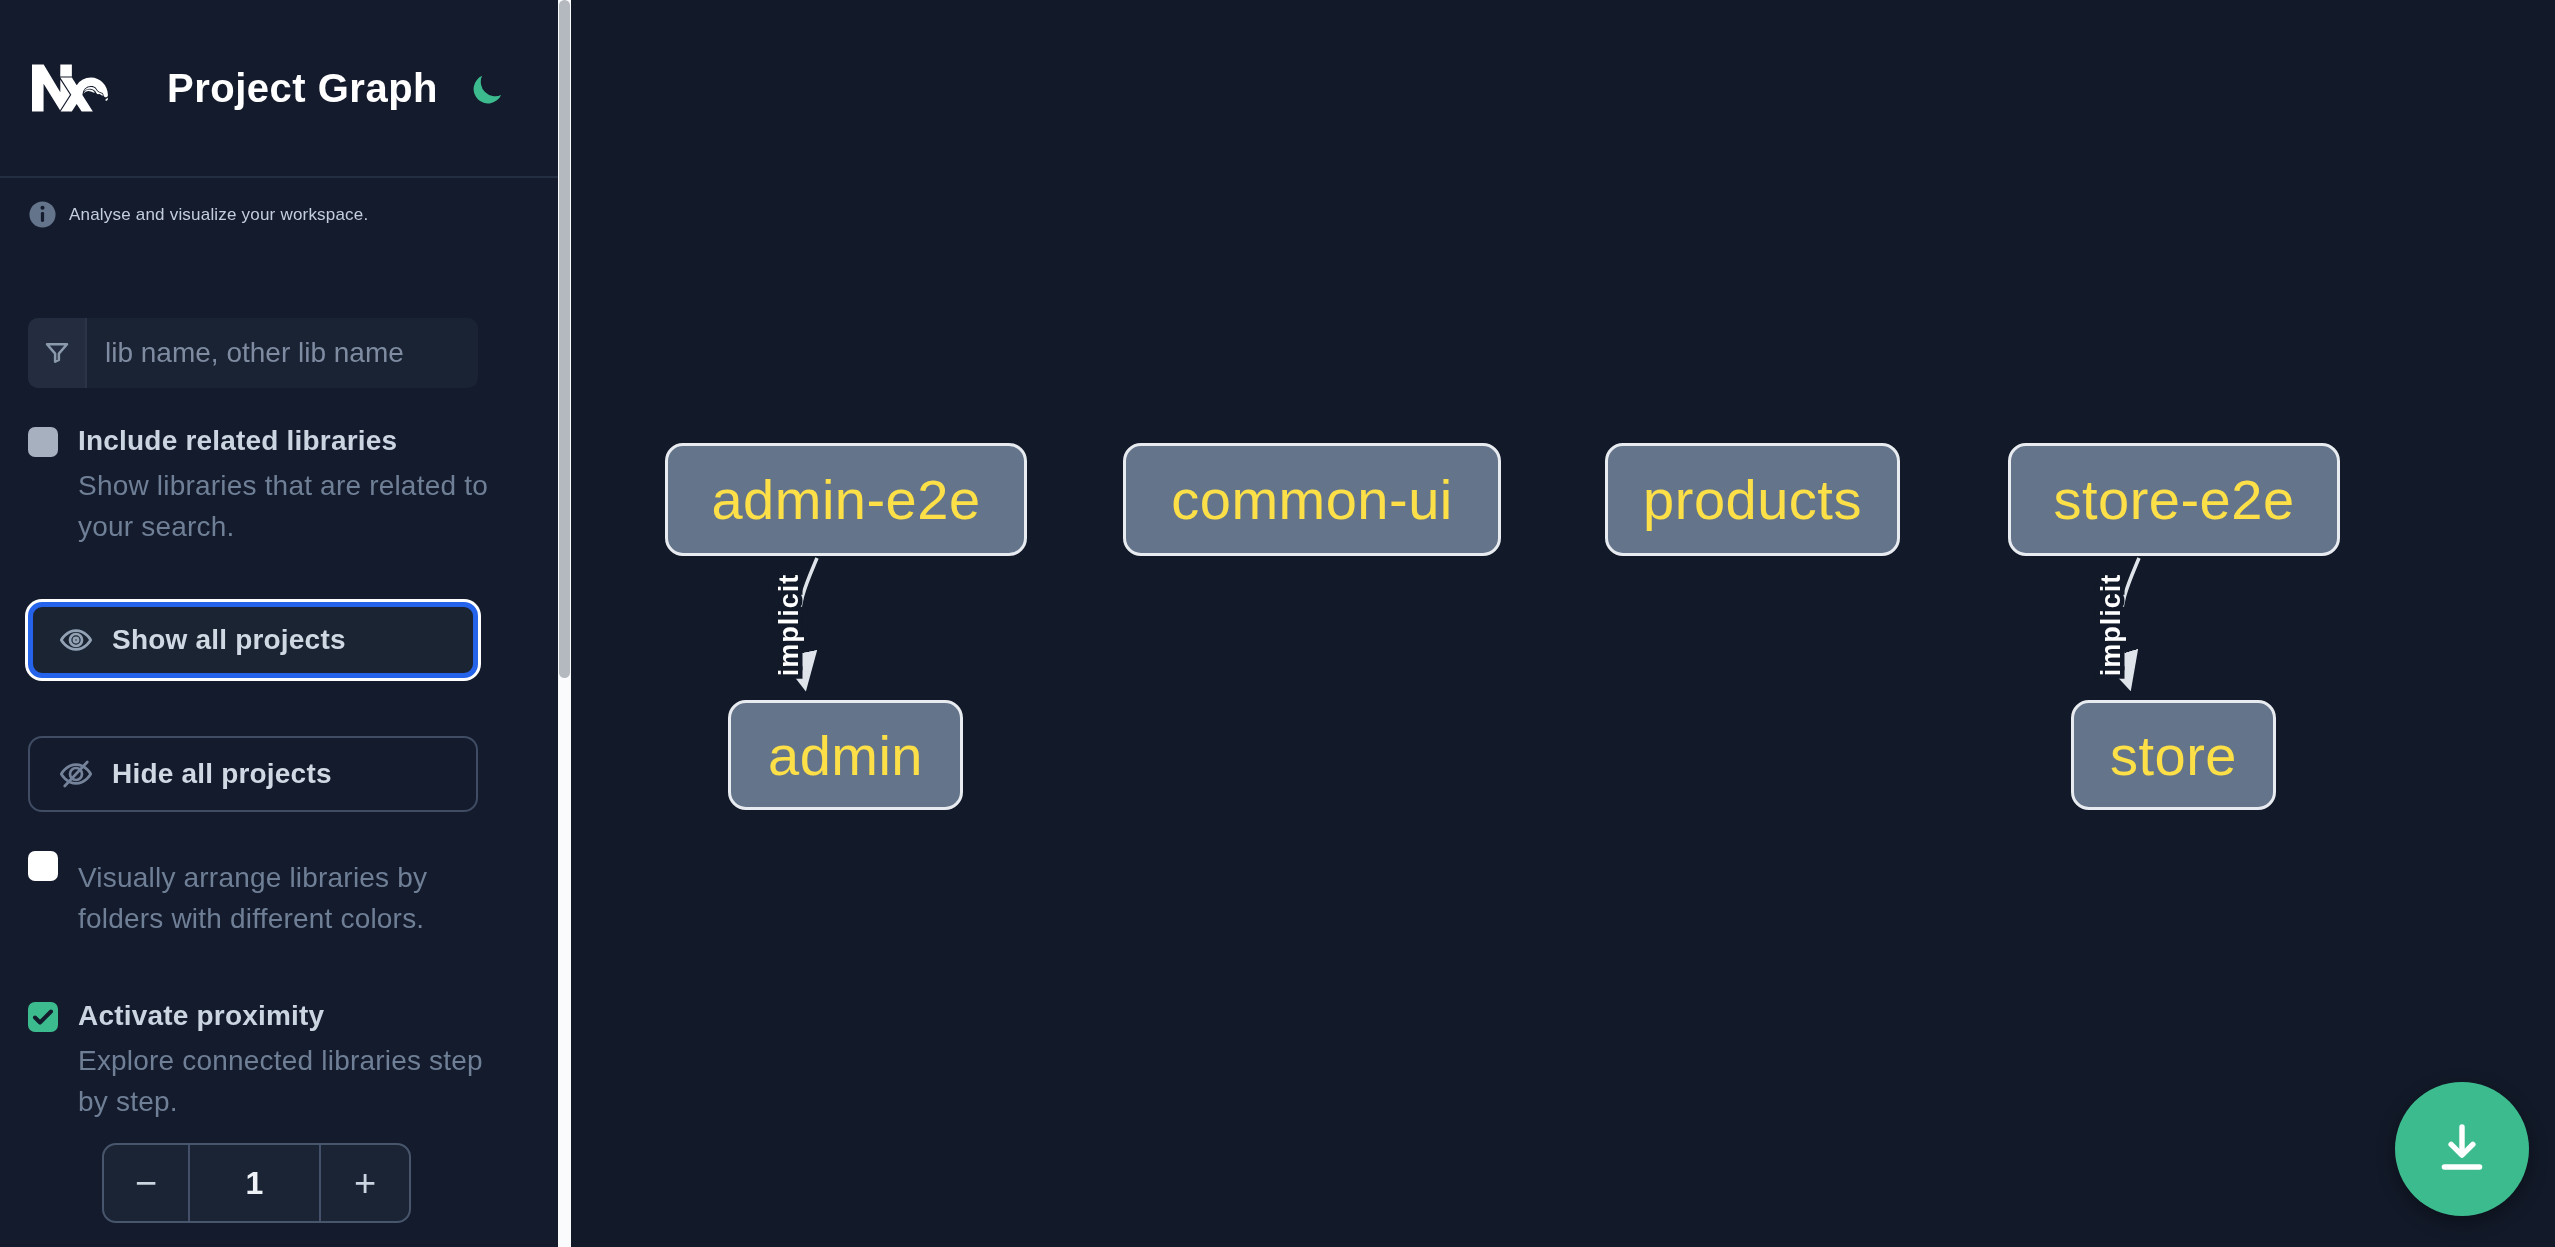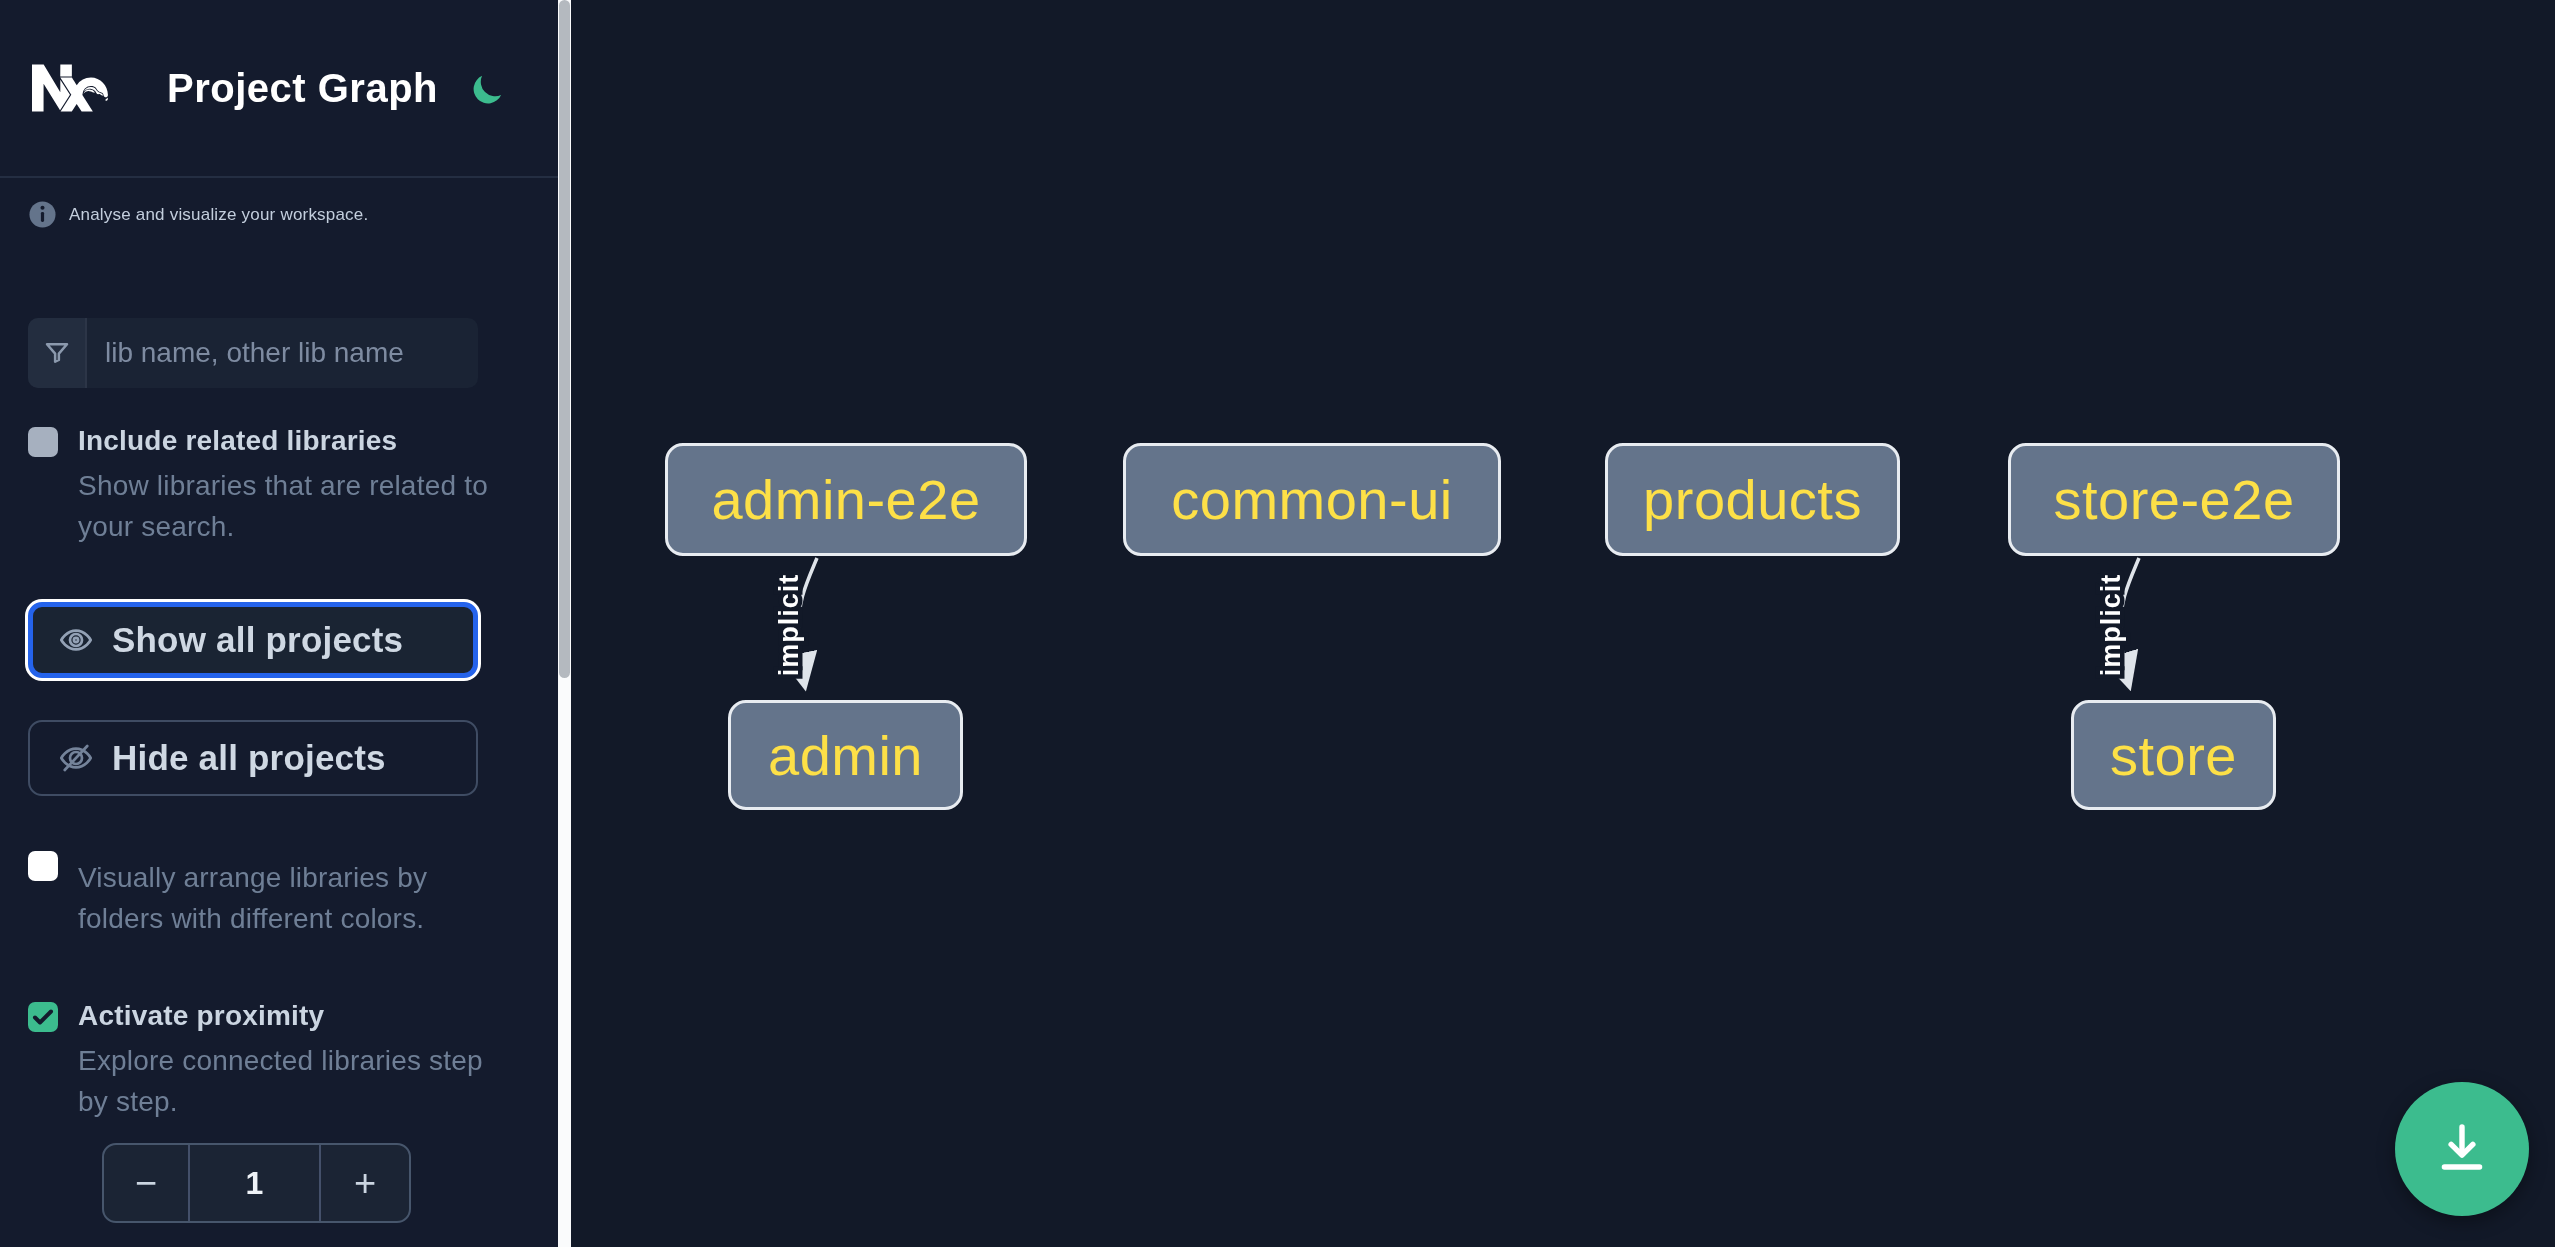--- a/index.html
+++ b/index.html
@@ -63,21 +63,21 @@
   .opt-desc{
     display:block;margin-left:50px;margin-top:8px;width:430px;
     font-size:28px;line-height:41px;color:#6f7f96;letter-spacing:0.2px;
   }
 
   .sb-btn{
     position:absolute;left:28px;width:450px;height:76px;
     display:flex;align-items:center;border-radius:14px;cursor:pointer;
     background:transparent;border:2px solid #3f4c63;padding:0 0 0 28px;
     font-family:"Liberation Sans", sans-serif;
-    font-size:35px;font-weight:700;color:#cfd8e3;letter-spacing:0.2px;
+    font-size:28px;font-weight:700;color:#cfd8e3;letter-spacing:0.2px;
   }
   .sb-btn .btn-icon{margin-right:18px;display:flex;}
   .sb-btn.focused{
     background:#1a2433;border:5px solid #2563eb;
     box-shadow:0 0 0 3px #ffffff;padding-left:25px;
   }
 
   .stepper{
     position:absolute;left:102px;top:1143px;width:305px;height:76px;
     border:2px solid #47566c;border-radius:14px;display:flex;
@@ -176,21 +176,21 @@
     <span class="btn-icon">
       <svg width="36" height="36" viewBox="0 0 24 24" fill="none" stroke="#93a1b5" stroke-width="1.8" stroke-linecap="round" stroke-linejoin="round" aria-hidden="true">
         <path d="M2.2 12s3.4-6.2 9.8-6.2S21.8 12 21.8 12s-3.4 6.2-9.8 6.2S2.2 12 2.2 12z"></path>
         <circle cx="12" cy="12" r="4"></circle>
         <circle cx="12" cy="12" r="1.4"></circle>
       </svg>
     </span>
     <span>Show all projects</span>
   </button>
 
-  <button class="sb-btn" style="top:720px;text-align:right;">
+  <button class="sb-btn" style="top:736px;text-align:right;">
     <span class="btn-icon">
       <svg width="36" height="36" viewBox="0 0 24 24" fill="none" stroke="#74839a" stroke-width="1.8" stroke-linecap="round" stroke-linejoin="round" aria-hidden="true">
         <path d="M2.2 12s3.4-6.2 9.8-6.2S21.8 12 21.8 12s-3.4 6.2-9.8 6.2S2.2 12 2.2 12z"></path>
         <circle cx="12" cy="12" r="4"></circle>
         <line x1="4.5" y1="20" x2="19.5" y2="4"></line>
       </svg>
     </span>
     <span>Hide all projects</span>
   </button>
 

